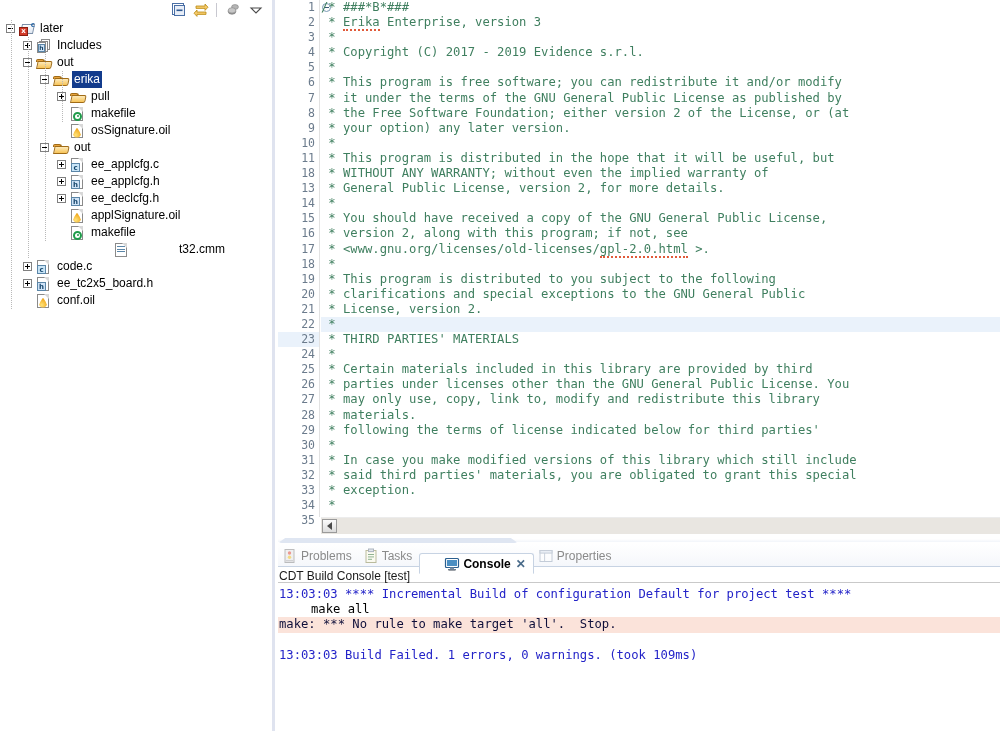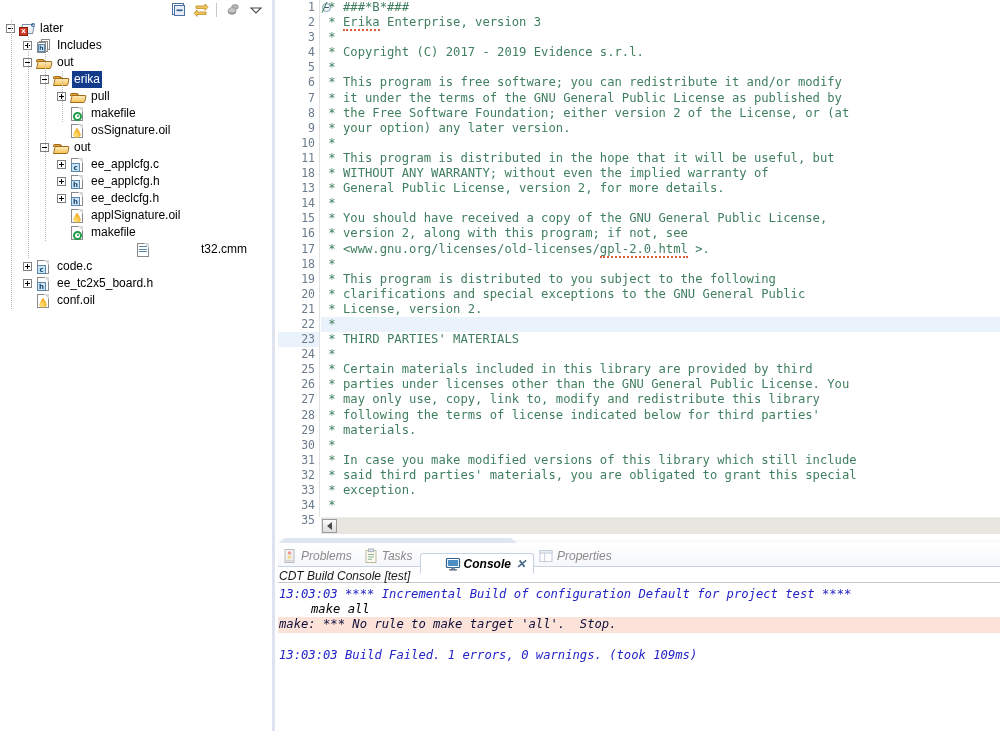--- a/index.html
+++ b/index.html
@@ -242,21 +242,20 @@
     clip-path: polygon(3% 0, 97% 0, 100% 100%, 0% 100%);
   }
 
   
   #console-view {
     position: absolute;
     left: 278px; top: 544px;
     width: 722px; height: 187px;
     background: #ffffff;
     box-sizing: border-box;
-    font-style: italic;
   }
   #console-tabs {
     position: relative;
     height: 22px;
     display: flex;
     align-items: flex-end;
     border-bottom: 1px solid #c7d3e3;
     background: linear-gradient(#ffffff, #f5f7fb);
   }
   .vtab {
@@ -614,21 +613,21 @@
           <span class="tlabel">applSignature.oil</span>
         </div>
         <div class="trow" style="padding-left: 57px;">
           <span class="twist-space"></span>
           <span class="ticon">
             <span class="ic-file"></span>
             <span class="ic-target"></span>
           </span>
           <span class="tlabel">makefile</span>
         </div>
-        <div class="trow" style="padding-left: 79px; gap: 44px;">
+        <div class="trow" style="padding-left: 57px; gap: 44px;">
           <span class="twist-space"></span>
           <span class="ticon">
             <span class="ic-file"></span>
             <span class="ic-lines"></span>
           </span>
           <span class="tlabel">t32.cmm</span>
         </div>
         <div class="trow" style="padding-left: 23px;">
           <span class="twist plus"></span>
           <span style="width: 2px;"></span>
@@ -725,22 +724,22 @@
         <div class="cline"> *</div>
         <div class="cline"> * This program is distributed to you subject to the following</div>
         <div class="cline"> * clarifications and special exceptions to the GNU General Public</div>
         <div class="cline"> * License, version 2.</div>
         <div class="cline hl"> *</div>
         <div class="cline"> * THIRD PARTIES' MATERIALS</div>
         <div class="cline"> *</div>
         <div class="cline"> * Certain materials included in this library are provided by third</div>
         <div class="cline"> * parties under licenses other than the GNU General Public License. You</div>
         <div class="cline"> * may only use, copy, link to, modify and redistribute this library</div>
+        <div class="cline"> * materials.</div>
         <div class="cline"> * following the terms of license indicated below for third parties'</div>
-        <div class="cline"> * materials.</div>
         <div class="cline"> *</div>
         <div class="cline"> * In case you make modified versions of this library which still include</div>
         <div class="cline"> * said third parties' materials, you are obligated to grant this special</div>
         <div class="cline"> * exception.</div>
         <div class="cline"> *</div>
       </div>
     <div id="editor-hscroll">
       <div class="arrow-l"></div>
     </div>
   </div>

